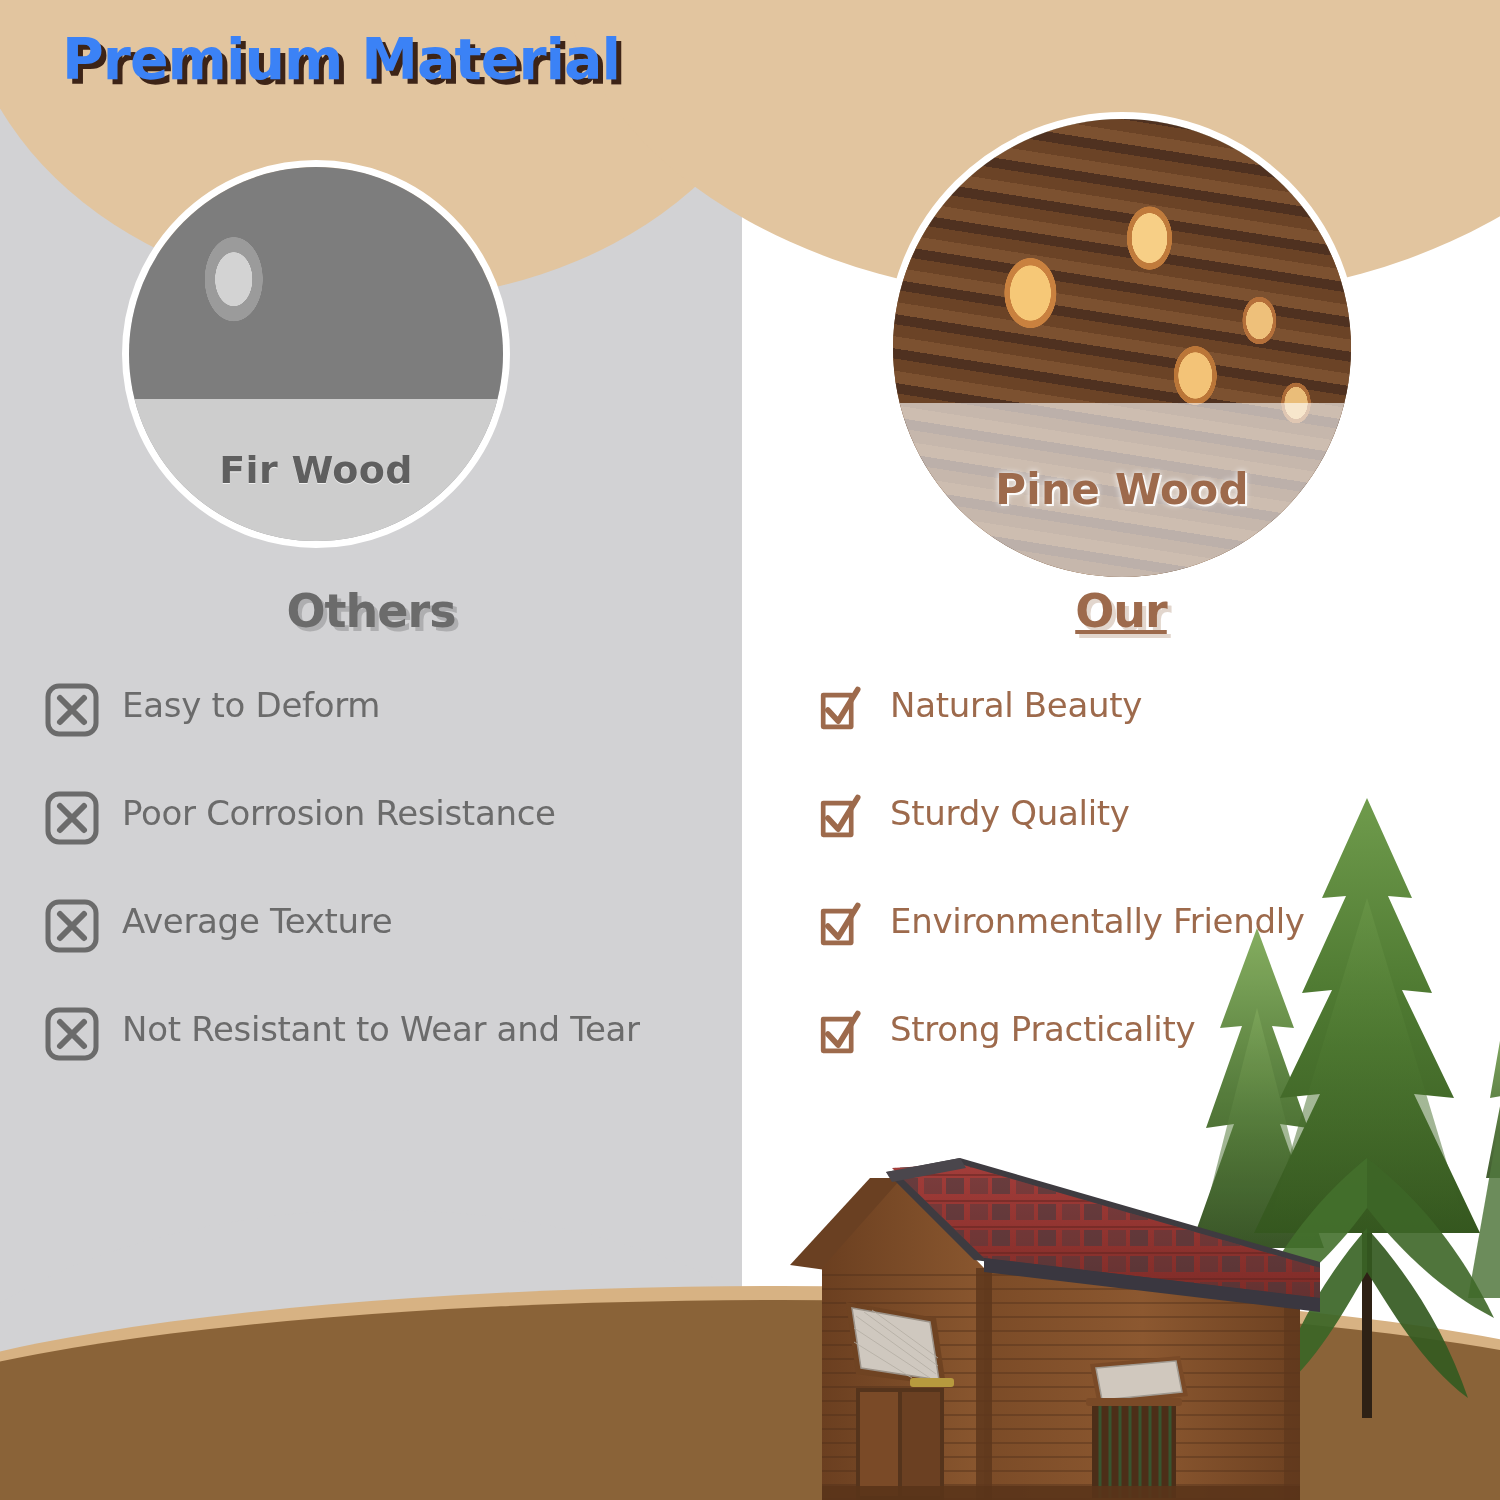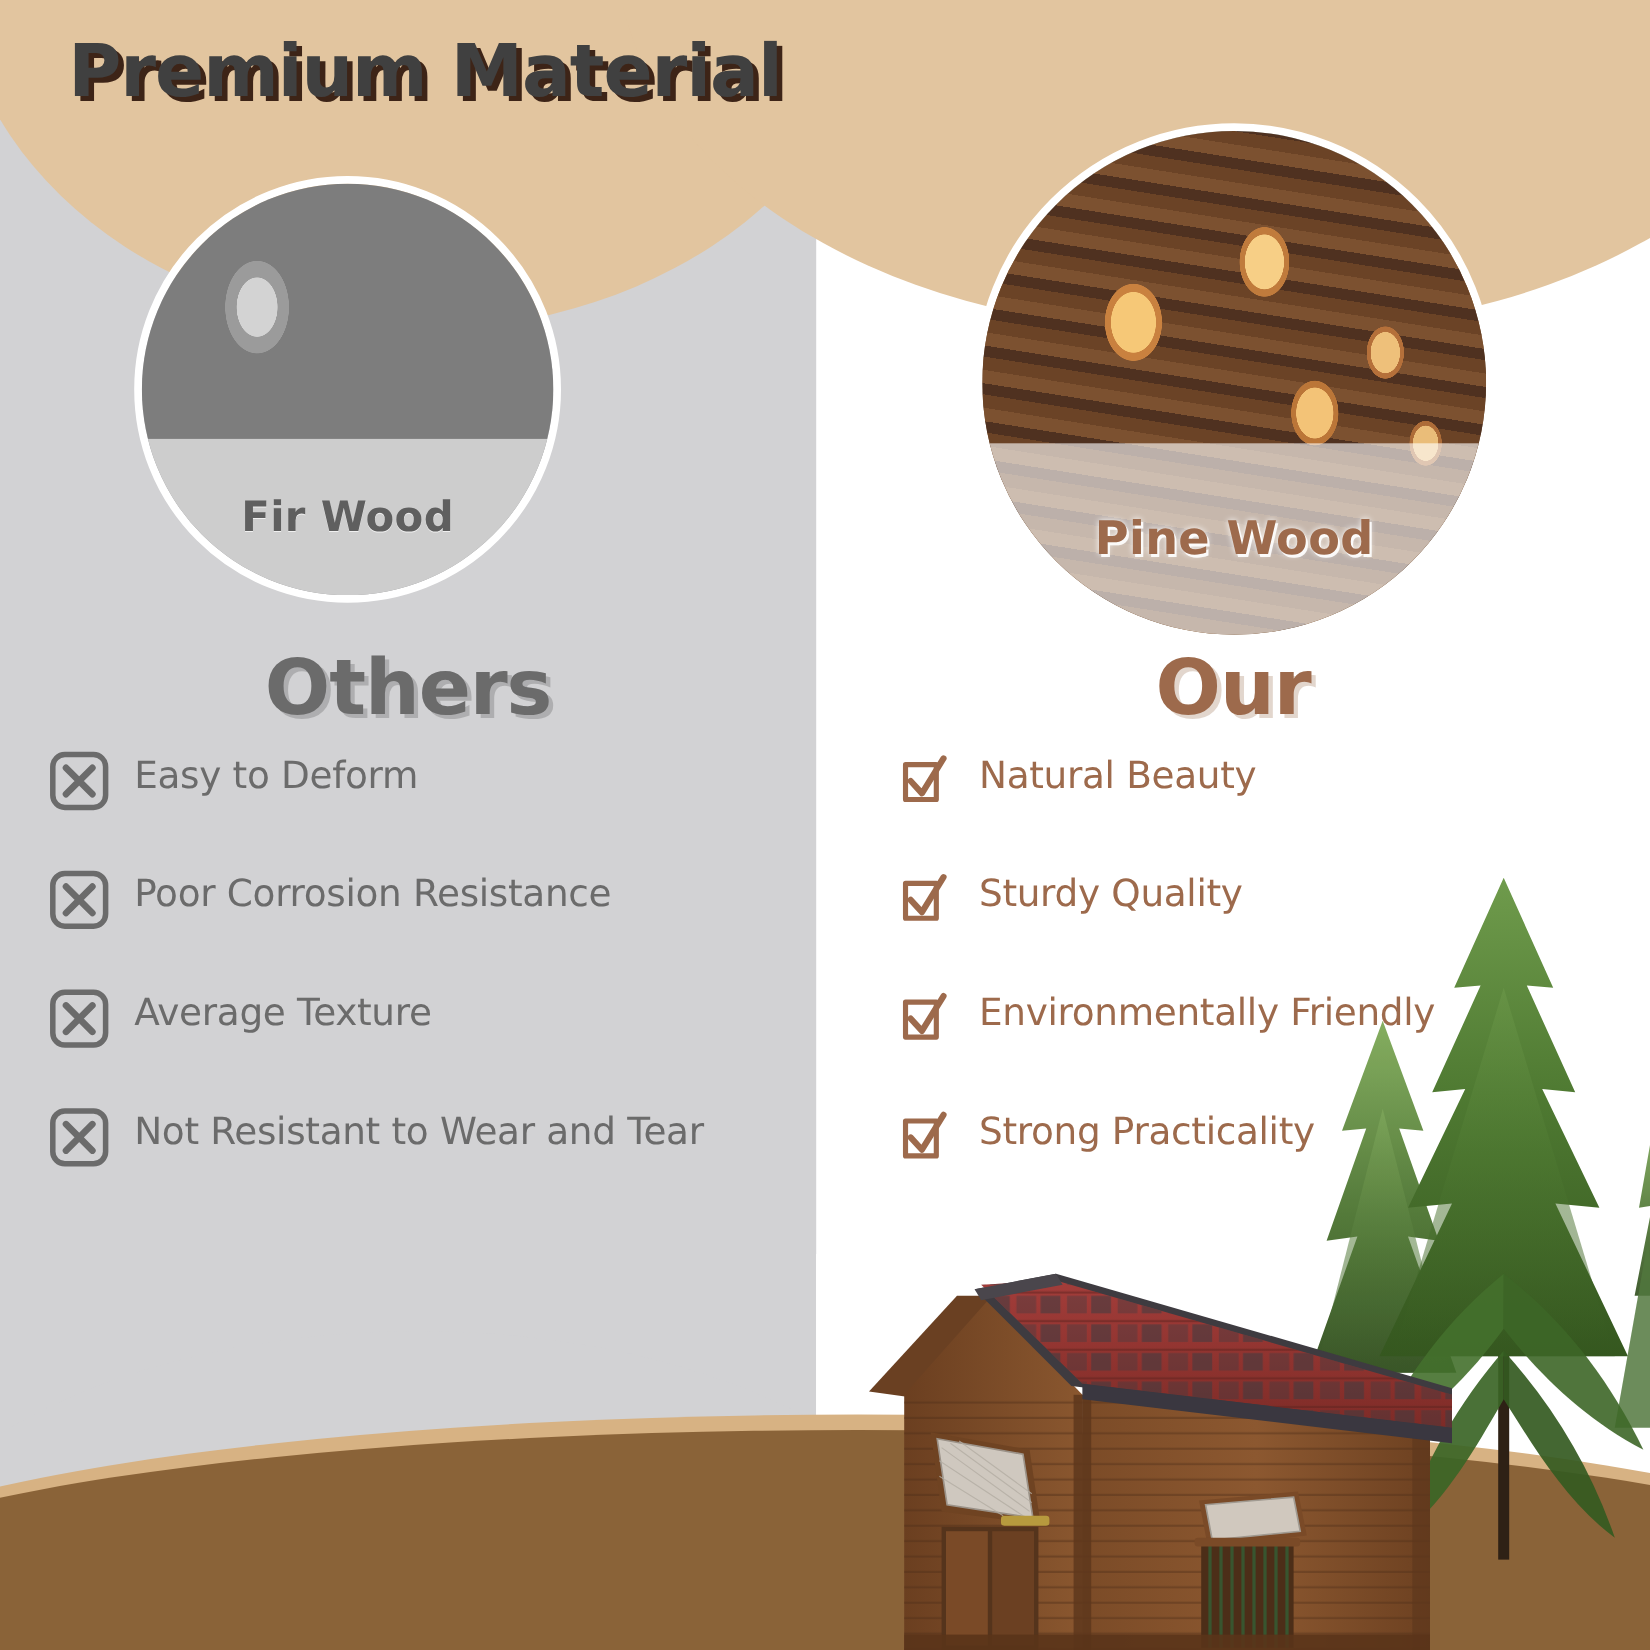--- a/index.html
+++ b/index.html
@@ -60,24 +60,24 @@
   .bg-white-notch{
     position:absolute;
     left:742px;top:1140px;width:40px;height:220px;
     background:#ffffff;
   }
 
   
   .page-title{
     position:absolute;
     left:62px;top:26px;
-    font-size:66px;
+    font-size:57px;
     font-weight:700;
     letter-spacing:-1px;
-    color:#404040;
+    color:#3b82f6;
     text-shadow:5px 5px 0 #3d2417;
     white-space:nowrap;
   }
 
   
   .wood-circle{
     position:absolute;
     border-radius:50%;
     overflow:hidden;
     border:7px solid #ffffff;
@@ -123,32 +123,33 @@
       linear-gradient(180deg,#bcd9e8 0%, #cfe2ea 16%, #7e5431 30%, #5d3c23 72%, #8d6a46 100%);
   }
   #pine-circle .caption{
     color:#9d6a4c;font-size:42px;
     text-shadow:0 0 6px #fff, 2px 2px 0 rgba(255,255,255,.9);
   }
 
   
   .col-heading{
     position:absolute;
-    font-size:70px;font-weight:700;
+    font-size:46px;font-weight:700;
     letter-spacing:-1px;
   }
   #others-heading{
     left:0;top:584px;width:742px;text-align:center;
     color:#6b6b6b;
     text-shadow:4px 4px 0 rgba(110,110,110,.35);
   }
   #our-heading{
     left:742px;top:584px;width:758px;text-align:center;
     color:#9d6a4c;
     text-shadow:4px 4px 0 rgba(160,120,90,.30);
+    text-decoration:underline;
   }
 
   
   .feature-list{position:absolute;}
   #others-list{left:44px;top:686px;width:700px;}
   #our-list{left:812px;top:686px;width:690px;}
 
   .feature-row{
     display:flex;
     align-items:flex-start;

